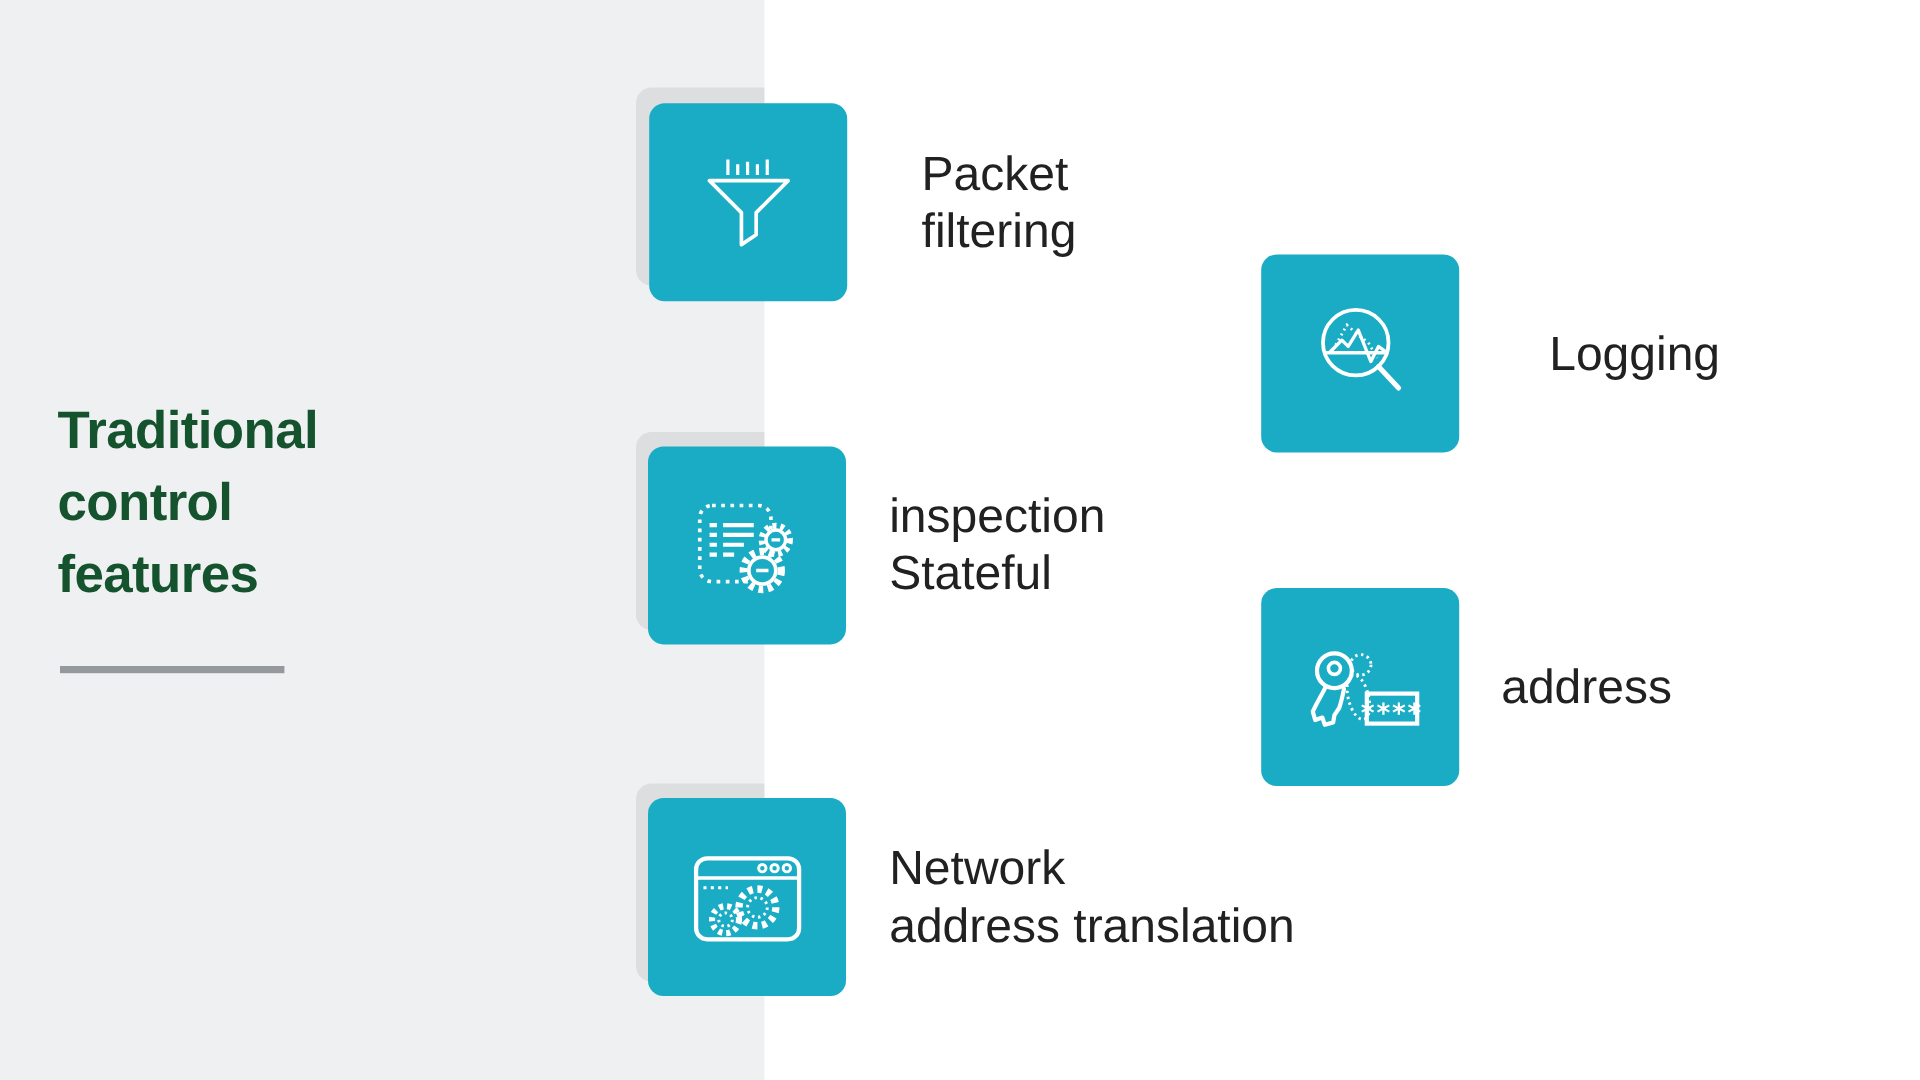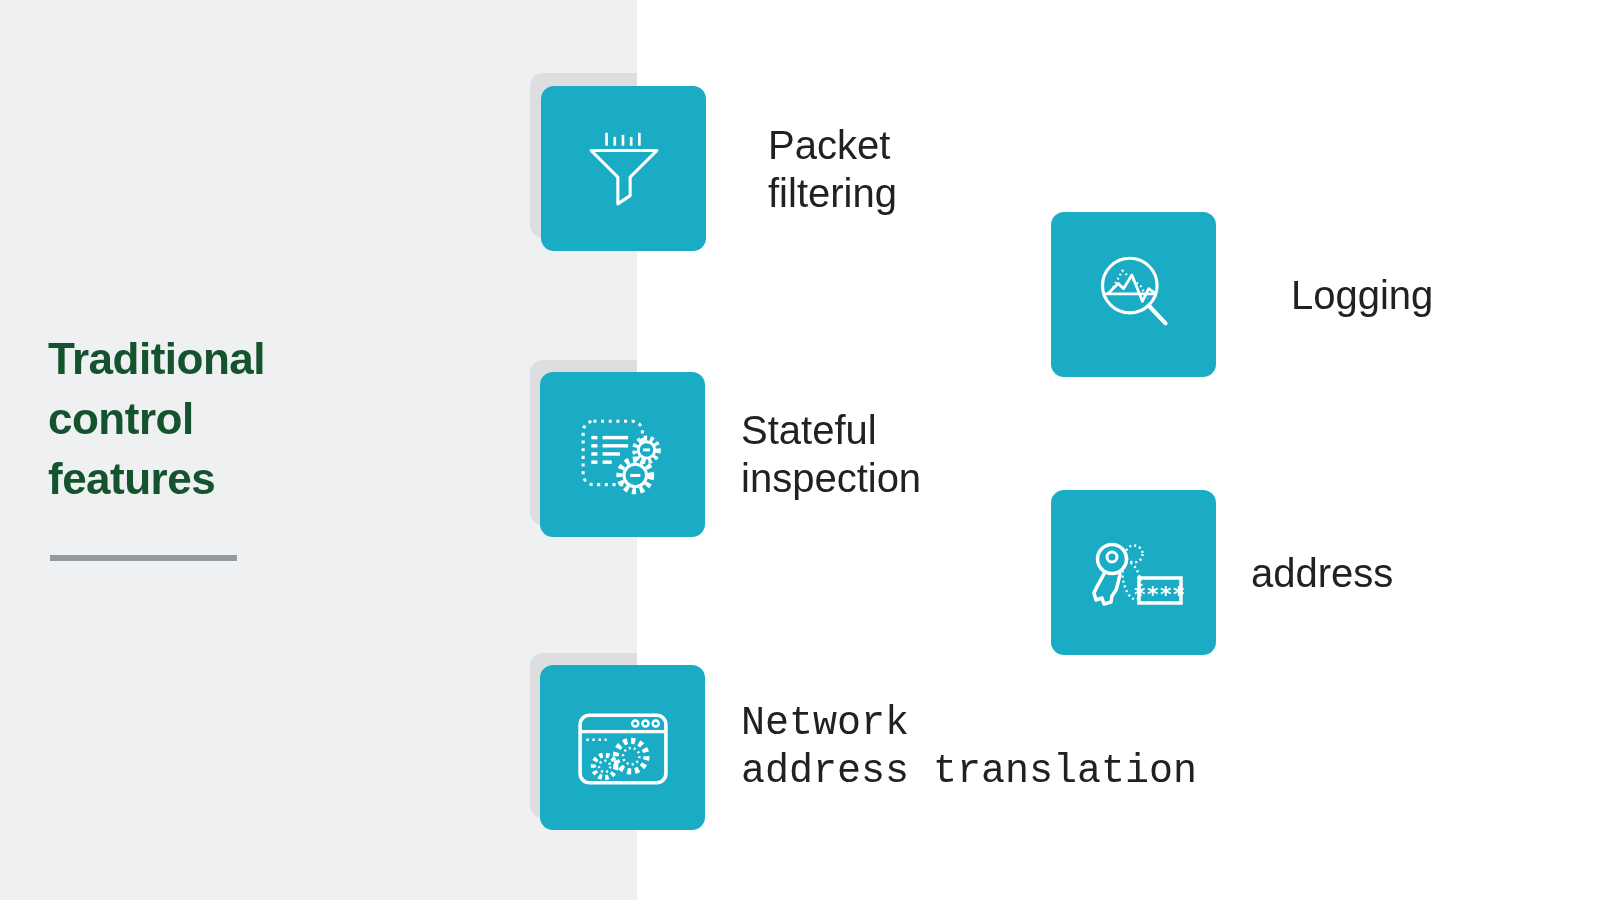--- a/index.html
+++ b/index.html
@@ -48,21 +48,21 @@
   .t3{left:540px;top:665px;}
   .t4{left:1051px;top:212px;}
   .t5{left:1051px;top:490px;}
   .feature-label{
     position:absolute;transform:translateY(-50%);
     font-size:40px;line-height:48px;font-weight:400;color:var(--text);
     white-space:nowrap;
   }
   .l1{left:741px;top:169px;margin-left:27px;}
   .l2{left:741px;top:454px;}
-  .l3{left:741px;top:748px;font-family:Liberation Mono, monospace;}
+  .l3{left:741px;top:748px;}
   .l4{left:1251px;top:295px;margin-left:40px;}
   .l5{left:1251px;top:573px;}
   svg{display:block;}
   .stroke{fill:none;stroke:var(--icon);stroke-width:3;}
   .gear-body{fill:var(--accent);stroke:var(--icon);}
 </style>
 </head>
 <body>
 
 <div class="stage">
@@ -116,22 +116,22 @@
         <circle class="gear-body" cx="68" cy="40" r="8" stroke-width="2.8"></circle>
         <line x1="64.5" y1="40" x2="71.5" y2="40" stroke-width="2.8"></line>
 
         <circle cx="57" cy="65" r="15.5" stroke-width="6" stroke-dasharray="4 3.8"></circle>
         <circle class="gear-body" cx="57" cy="65" r="11" stroke-width="3"></circle>
         <line x1="52" y1="65" x2="62" y2="65" stroke-width="3"></line>
       </g>
     </svg>
   </div>
   <div class="feature-label l2">
+    <div>inspection</div>
     <div>Stateful</div>
-    <div>inspection</div>
   </div>
 
   <div class="tile t3">
     <svg width="94" height="82" viewBox="0 0 92 80">
       <g class="stroke">
         <rect x="4" y="8" width="84" height="66" rx="9" stroke-width="3.5"></rect>
         <line x1="4" y1="24" x2="88" y2="24"></line>
         <circle cx="58" cy="16" r="3" stroke-width="2.4"></circle>
         <circle cx="68" cy="16" r="3" stroke-width="2.4"></circle>
         <circle cx="78" cy="16" r="3" stroke-width="2.4"></circle>

